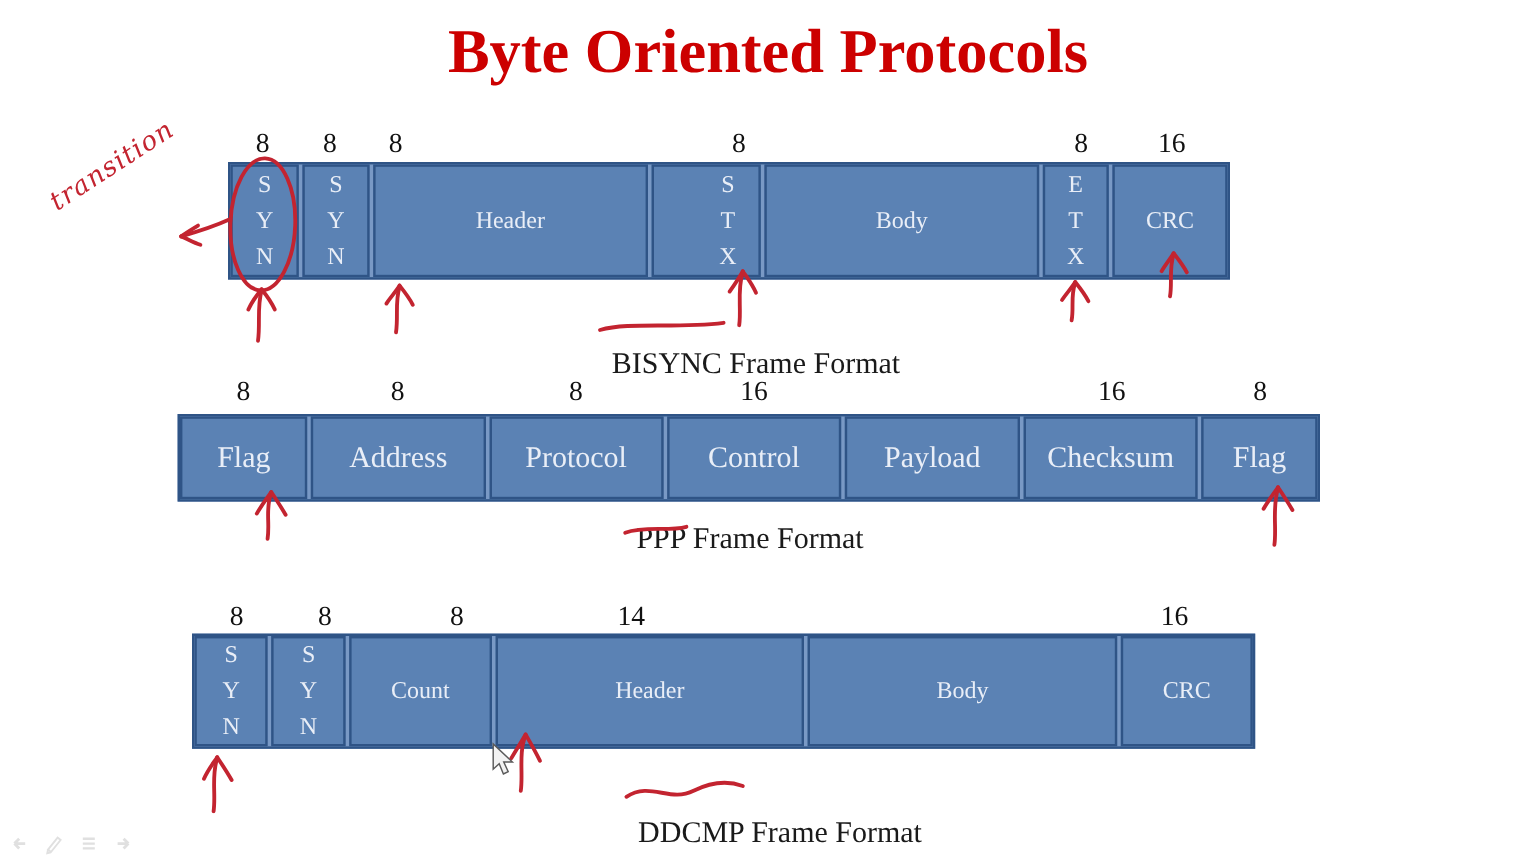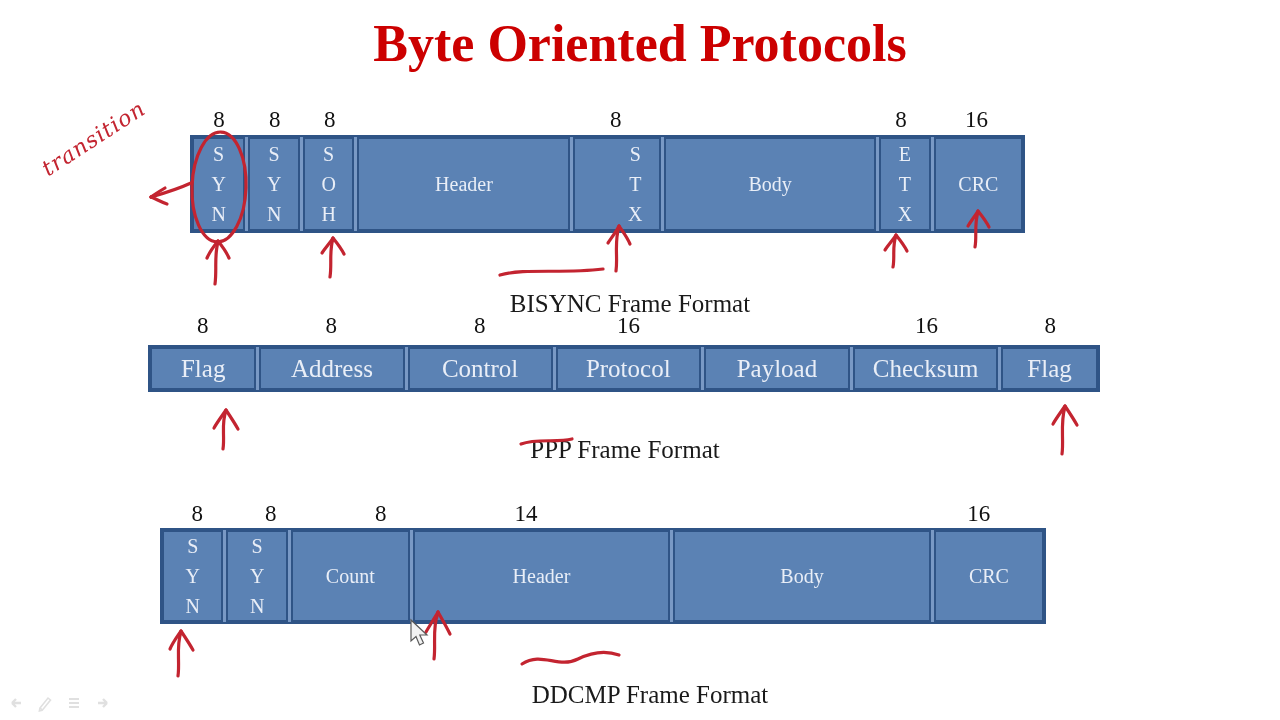--- a/index.html
+++ b/index.html
@@ -32,21 +32,21 @@
   }
   .bit-label{
     text-align:center;font-size:23px;color:var(--bit-color);
     font-family:"Liberation Serif",serif;min-width:0;
   }
   .bar{
     display:flex;gap:3px;background:var(--cell-gap);
     border:2px solid var(--cell-border);box-sizing:border-box;
   }
   .frame-1 .bar{height:98px;margin-top:2px;}
-  .frame-2 .bar{height:47px;margin-top:6px;}
+  .frame-2 .bar{height:73px;margin-top:6px;}
   .frame-3 .bar{height:96px;margin-top:1px;}
   .cell{
     background:var(--cell-fill);border:2px solid var(--cell-border);
     box-sizing:border-box;display:flex;align-items:center;justify-content:center;
     min-width:0;overflow:hidden;
   }
   .cell-text{
     color:var(--cell-text);font-family:"Liberation Serif",serif;
     font-size:20px;text-align:center;line-height:1.1;
   }
@@ -90,23 +90,20 @@
         <div class="bit-label" style="flex: 232 0 0px;"></div>
         <div class="bit-label" style="flex: 53 0 0px;">8</div>
         <div class="bit-label" style="flex: 95 0 0px;">16</div>
       </div>
     <div class="bar">
         <div class="cell" style="flex: 55 0 0px;">
           <div class="cell-text vertical">SYN</div>
         </div>
         <div class="cell" style="flex: 53 0 0px;">
           <div class="cell-text vertical">SYN</div>
-        </div>
-        <div class="cell" style="flex: 53 0 0px;">
-          <div class="cell-text vertical">SOH</div>
         </div>
         <div class="cell" style="flex: 233 0 0px;">
           <div class="cell-text">Header</div>
         </div>
         <div class="cell" style="flex: 53 0 0px; padding-left: 36px;">
           <div class="cell-text vertical">STX</div>
         </div>
         <div class="cell" style="flex: 232 0 0px;">
           <div class="cell-text">Body</div>
         </div>
@@ -131,24 +128,24 @@
         <div class="bit-label" style="flex: 98 0 0px;">8</div>
       </div>
     <div class="bar">
         <div class="cell" style="flex: 108 0 0px;">
           <div class="cell-text">Flag</div>
         </div>
         <div class="cell" style="flex: 149 0 0px;">
           <div class="cell-text">Address</div>
         </div>
         <div class="cell" style="flex: 149 0 0px;">
+          <div class="cell-text">Protocol</div>
+        </div>
+        <div class="cell" style="flex: 149 0 0px;">
           <div class="cell-text">Control</div>
-        </div>
-        <div class="cell" style="flex: 149 0 0px;">
-          <div class="cell-text">Protocol</div>
         </div>
         <div class="cell" style="flex: 150 0 0px;">
           <div class="cell-text">Payload</div>
         </div>
         <div class="cell" style="flex: 149 0 0px;">
           <div class="cell-text">Checksum</div>
         </div>
         <div class="cell" style="flex: 98 0 0px;">
           <div class="cell-text">Flag</div>
         </div>

